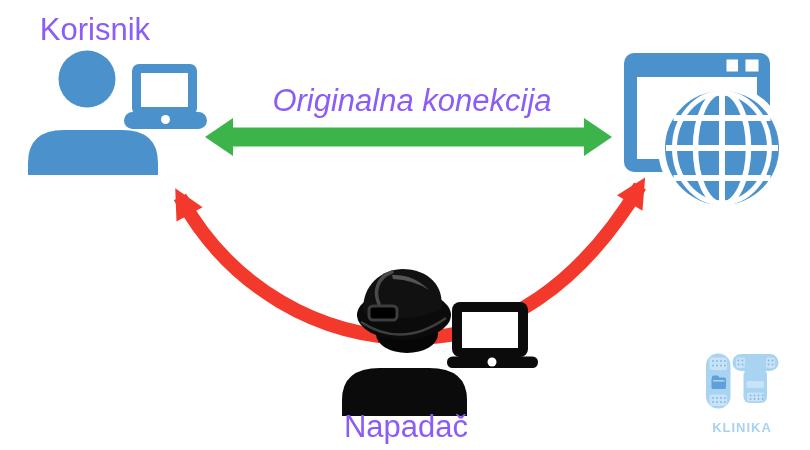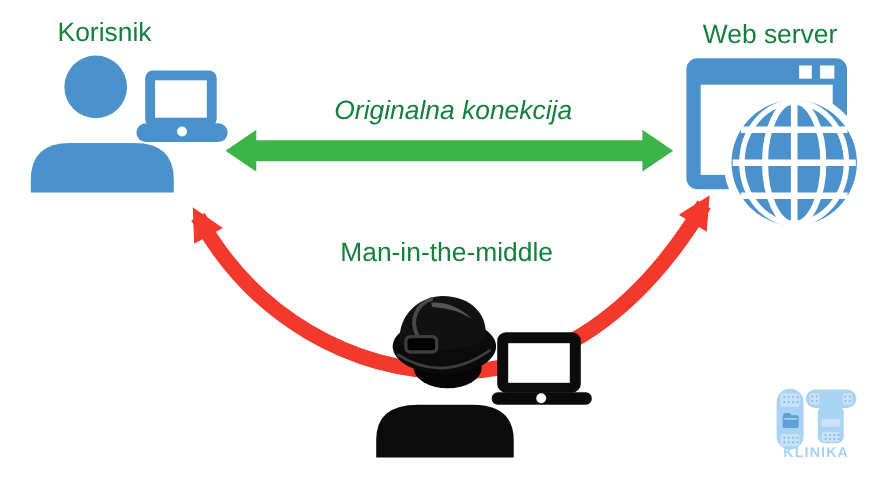--- a/index.html
+++ b/index.html
@@ -2,21 +2,21 @@
 <html><head>
 <meta charset="utf-8">
 <style>
   html,body{margin:0;padding:0;background:#fff;}
   .canvas{
     position:relative;width:810px;height:450px;background:#fff;overflow:hidden;
     font-family:"Liberation Sans", sans-serif;
   }
   .layer{position:absolute;left:0;top:0;}
   .label{
-    position:absolute;color:#15803d;font-size:24px;line-height:27px;
+    position:absolute;color:#8b5cf6;font-size:31px;line-height:27px;
     white-space:nowrap;transform:translateX(-50%);text-align:center;
   }
   .logo-text{
     position:absolute;color:#a7d2f1;font-size:13px;font-weight:bold;
     letter-spacing:1px;transform:translateX(-50%);white-space:nowrap;
   }
 </style>
 </head>
 <body>
 
@@ -131,24 +131,23 @@
         <circle cx="750.5" cy="399" r="0.9" fill="#7FB5E6"></circle>
           <circle cx="754.5" cy="399" r="0.9" fill="#7FB5E6"></circle>
         <circle cx="758.5" cy="399" r="0.9" fill="#7FB5E6"></circle>
           <circle cx="762.5" cy="399" r="0.9" fill="#7FB5E6"></circle>
       </g>
     </g>
   </svg>
 
   <div class="label" style="left:95px;top:16px;">Korisnik</div>
 
-  <div class="label" style="left:700px;top:18px;">Web server</div>
 
   <div class="label" style="left:412px;top:87px;font-style:italic;">Originalna konekcija</div>
 
   <div class="label" style="left:406px;top:216px;">
-    <div>Man-in-the-middle</div>
   </div>
 
+  <div class="label" style="left:406px;top:413px;">Napadač</div>
 
-  <div class="logo-text" style="left:742px;top:403px;">KLINIKA</div>
+  <div class="logo-text" style="left:742px;top:420px;">KLINIKA</div>
 
 </div>
 
 </body></html>

